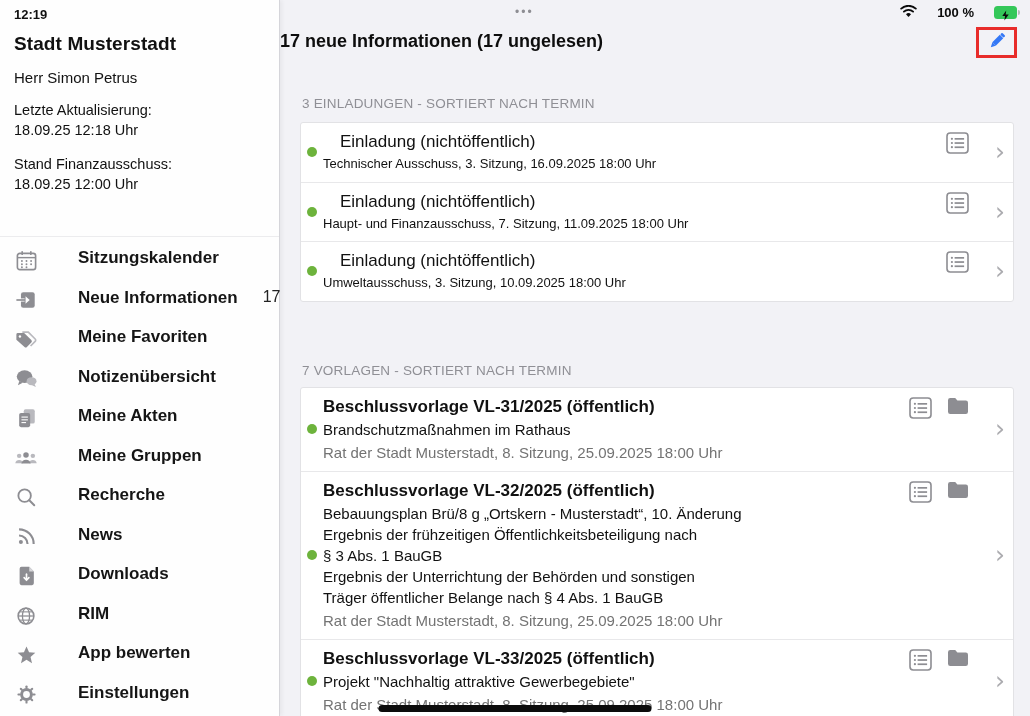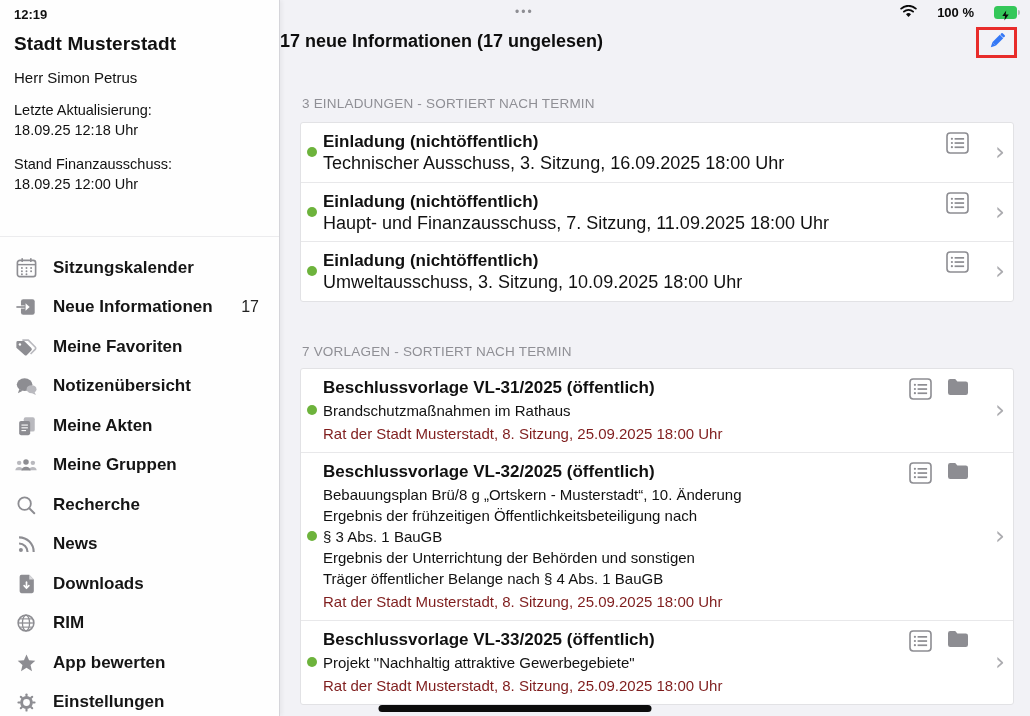--- a/index.html
+++ b/index.html
@@ -10,21 +10,21 @@
   
   .sidebar { position:absolute; left:0; top:0; width:280px; height:100%; background:#fefefe;
              border-right:1px solid #d5d5da; box-shadow:2px 0 4px rgba(0,0,0,.05); z-index:2; }
   .side-time { position:absolute; left:14px; top:7px; font-size:13px; font-weight:bold; color:#111; }
   .side-head { position:absolute; left:14px; right:14px; top:33px; }
   .side-title { font-size:19px; font-weight:bold; color:#111; letter-spacing:.1px; }
   .side-user { margin-top:14px; font-size:15px; color:#111; }
   .side-block { margin-top:15px; font-size:14.5px; line-height:19.5px; color:#111; }
   .side-sep { position:absolute; left:0; right:0; top:236px; height:1px; background:#ececee; }
   .menu { position:absolute; left:0; right:0; top:237px; padding-top:11px; }
-  .menu-item { display:flex; align-items:center; height:39.5px; padding:0 14px; cursor:default; }
+  .menu-item { display:flex; align-items:flex-start; height:39.5px; padding:0 14px; cursor:default;gap:25px; }
   .menu-ic { width:24px; height:24px; display:flex; align-items:center; justify-content:center; margin-right:15px; flex:0 0 auto; }
   .menu-label { font-size:17px; font-weight:600; color:#151515; white-space:nowrap; }
   .menu-count { margin-left:auto; font-size:16px; color:#222; padding-right:6px; }
 
   
   .main { position:absolute; left:280px; top:0; right:0; bottom:0; }
   .mt-dots { position:absolute; left:235px; top:5px; width:0; }
   .mt-dots span { position:relative; left:-50%; display:block; font-size:12px; letter-spacing:2px; color:#8e8e93; white-space:nowrap; }
   .status-right { position:absolute; top:5px; right:10px; display:flex; align-items:center; gap:20px; height:15px; }
   .status-batt-txt { font-size:13px; font-weight:600; color:#0a0a0a; }
@@ -33,34 +33,34 @@
   .batt-nub { position:absolute; right:0; top:4px; width:2.5px; height:5px; border-radius:0 2px 2px 0; background:#b9b9bd; }
   .batt-bolt { position:absolute; left:6px; top:1px; }
 
   .nav-title { position:absolute; left:0; right:0; top:31px; text-align:left; font-size:18px; font-weight:bold; color:#0d0d0d; }
   .edit-btn { position:absolute; top:27px; right:13px; width:41px; height:31px; border:3px solid #e82c2a;
               display:flex; align-items:center; justify-content:center; background:transparent; }
 
   .content { position:absolute; left:20px; right:16px; top:0; bottom:0; overflow:hidden; }
   .sec-header { font-size:13.5px; color:#8f8f95; letter-spacing:.2px; line-height:18px; padding-left:2px; }
   .sec-1 { margin-top:95px; margin-bottom:9px; }
-  .sec-2 { margin-top:41px; margin-bottom:7px; }
+  .sec-2 { margin-top:60px; margin-bottom:7px; }
   .card { background:#ffffff; border:1px solid #e2e2e5; border-radius:3px; }
   .row { display:flex; align-items:center; }
   .row + .row { border-top:1px solid #e8e8ea; }
   .dot-col { width:22px; flex:0 0 auto; display:flex; justify-content:center; }
   .dot { width:10px; height:10px; border-radius:50%; background:#6db33c; }
   .texts { flex:1; min-width:0; }
   .row-e .texts { padding:7px 0 7.5px; }
-  .row-e .r-title { font-size:17px; font-weight:bold; color:#111; line-height:23px; }
-  .row-e .r-sub { font-size:18px; color:#111; line-height:21px; }
+  .row-e .r-title { font-size:17px; font-weight:normal; color:#111; line-height:23px;margin-left:17px; }
+  .row-e .r-sub { font-size:13px; color:#111; line-height:21px; }
   .row-v .texts { padding:7px 0; }
   .row-v .r-title { font-size:17px; font-weight:bold; color:#111; line-height:24px; }
   .row-v .r-sub { font-size:15px; color:#111; line-height:21px; white-space:pre-line; }
-  .row-v .r-meta { font-size:15px; color:#7f1d1d; line-height:22px; margin-top:2px; }
+  .row-v .r-meta { font-size:15px; color:#737373; line-height:22px; margin-top:2px; }
   .row-icons { align-self:flex-start; margin-top:9px; margin-right:18px; display:flex; gap:15px; }
   .chev { align-self:center; width:26px; text-align:center; color:#acacb0; font-size:25px; line-height:20px; font-family:"DejaVu Sans",sans-serif; }
   .chev::before { content:"\203A"; }
 
   .home-indicator { position:absolute; left:50%; transform:translateX(-50%); bottom:4px; width:273px; height:7px;
                     border-radius:4px; background:#0c0c0c; z-index:9; }
 </style>
 </head>
 <body>
 

